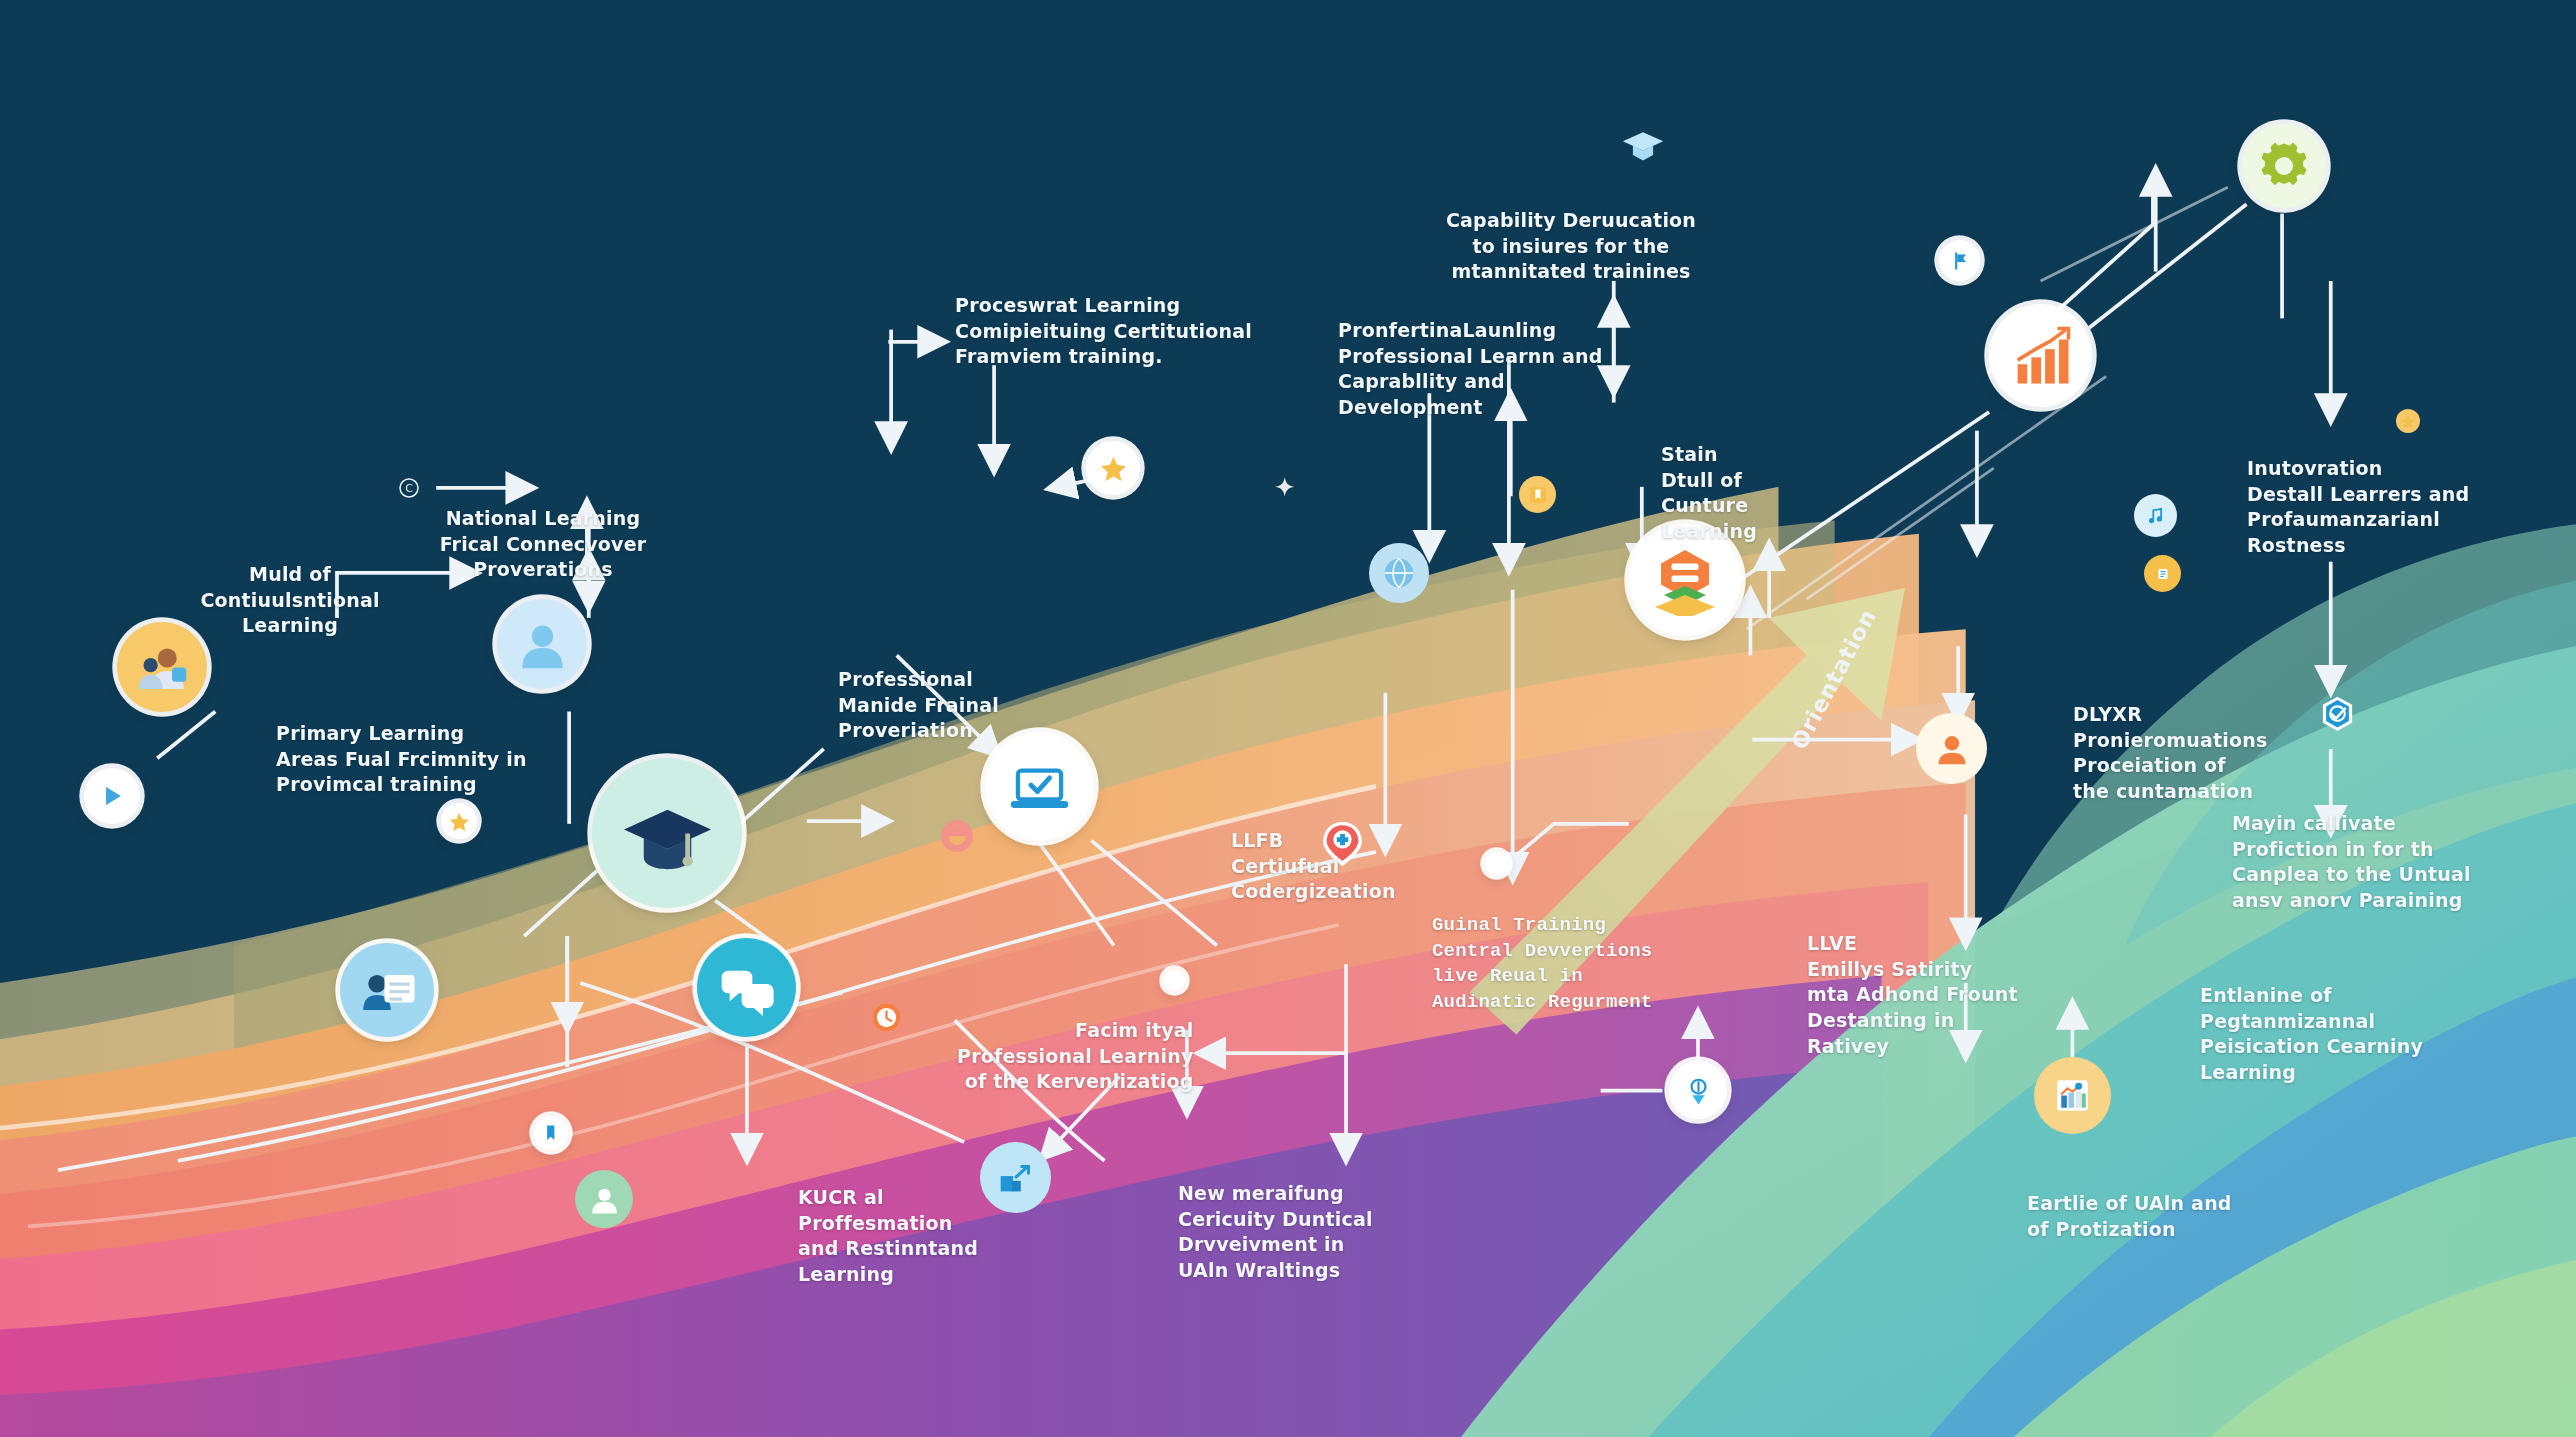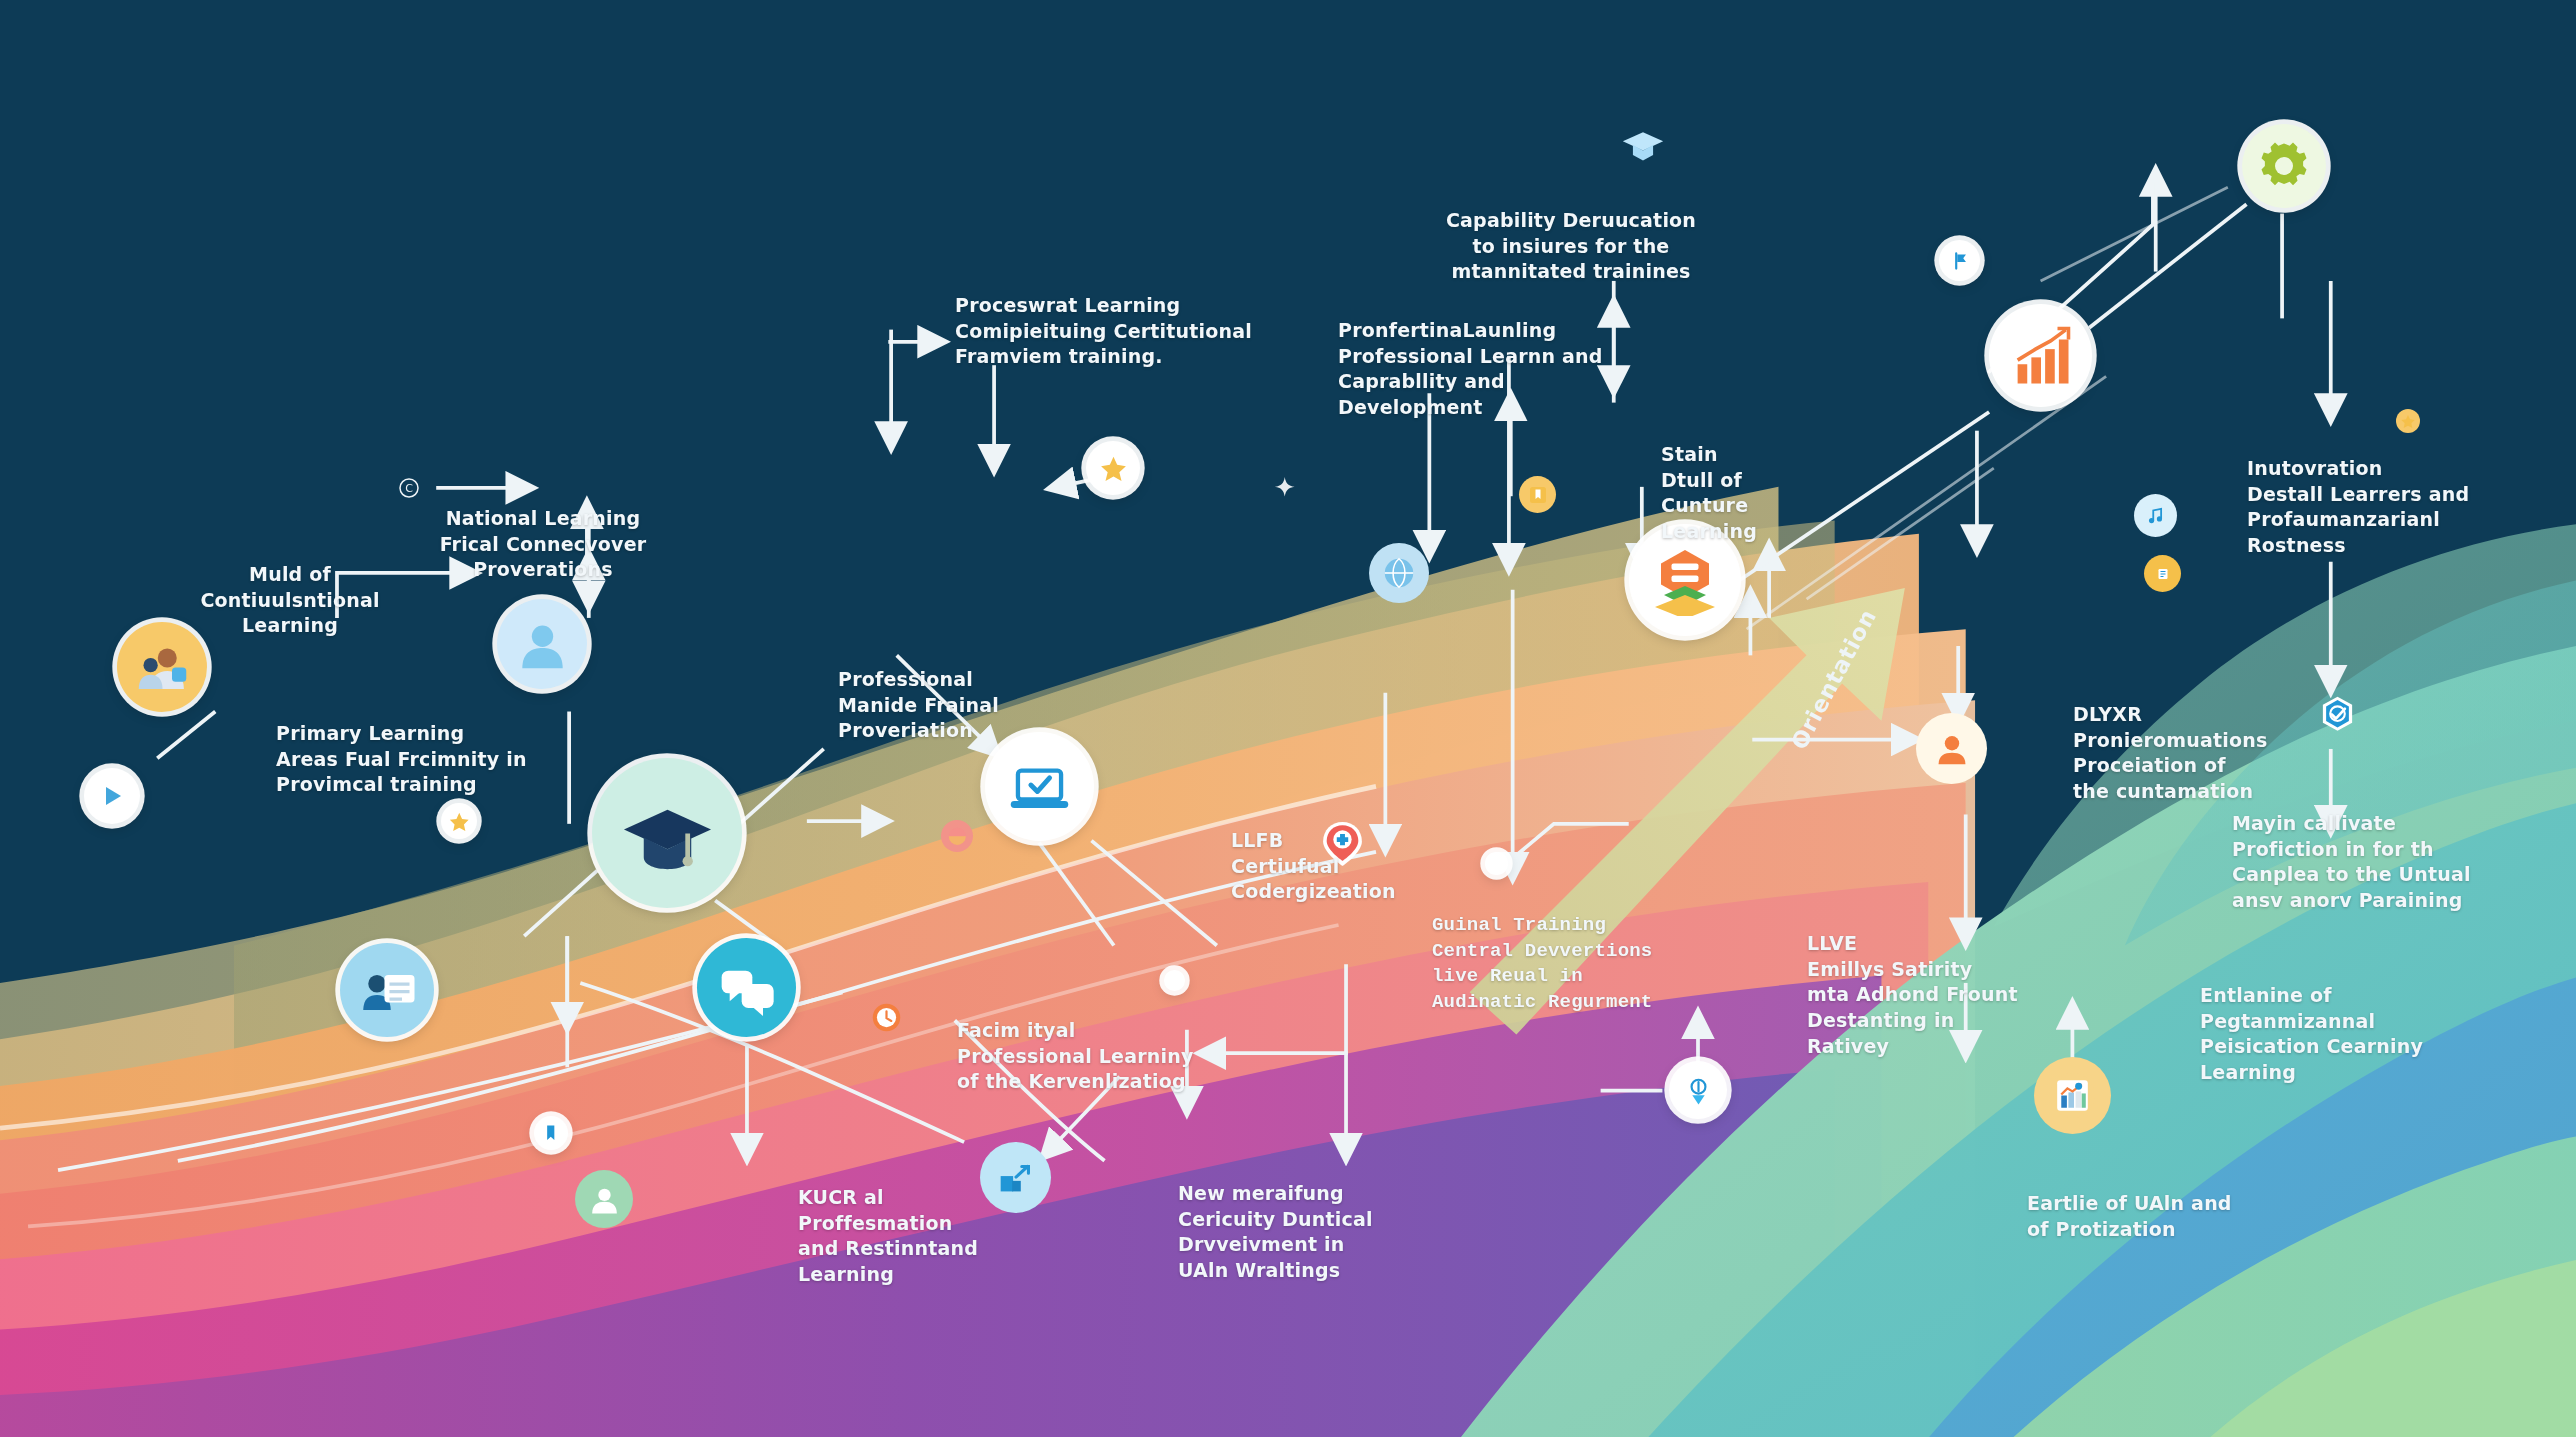--- a/index.html
+++ b/index.html
@@ -592,21 +592,21 @@
 ansv anorv Paraining</div>
       <div class="label sz-m" style="left: 1807px; top: 931px;">LLVE
 Emillys Satirity
 mta Adhond Frount
 Destanting in
 Rativey</div>
       <div class="label sz-m" style="left: 2200px; top: 983px;">Entlanine of
 Pegtanmizannal
 Peisication Cearniny
 Learning</div>
-      <div class="label sz-m" style="left: 957px; top: 1018px;">Facim ityal
+      <div class="label sz-m" style="left: 957px; top: 1018px; text-align: right;">Facim ityal
 Professional Learniny
 of the Kervenlizatiog</div>
       <div class="label sz-m" style="left: 798px; top: 1185px;">KUCR al
 Proffesmation
 and Restinntand
 Learning</div>
       <div class="label sz-m" style="left: 1178px; top: 1181px;">New meraifung
 Cericuity Duntical
 Drvveivment in
 UAln Wraltings</div>

